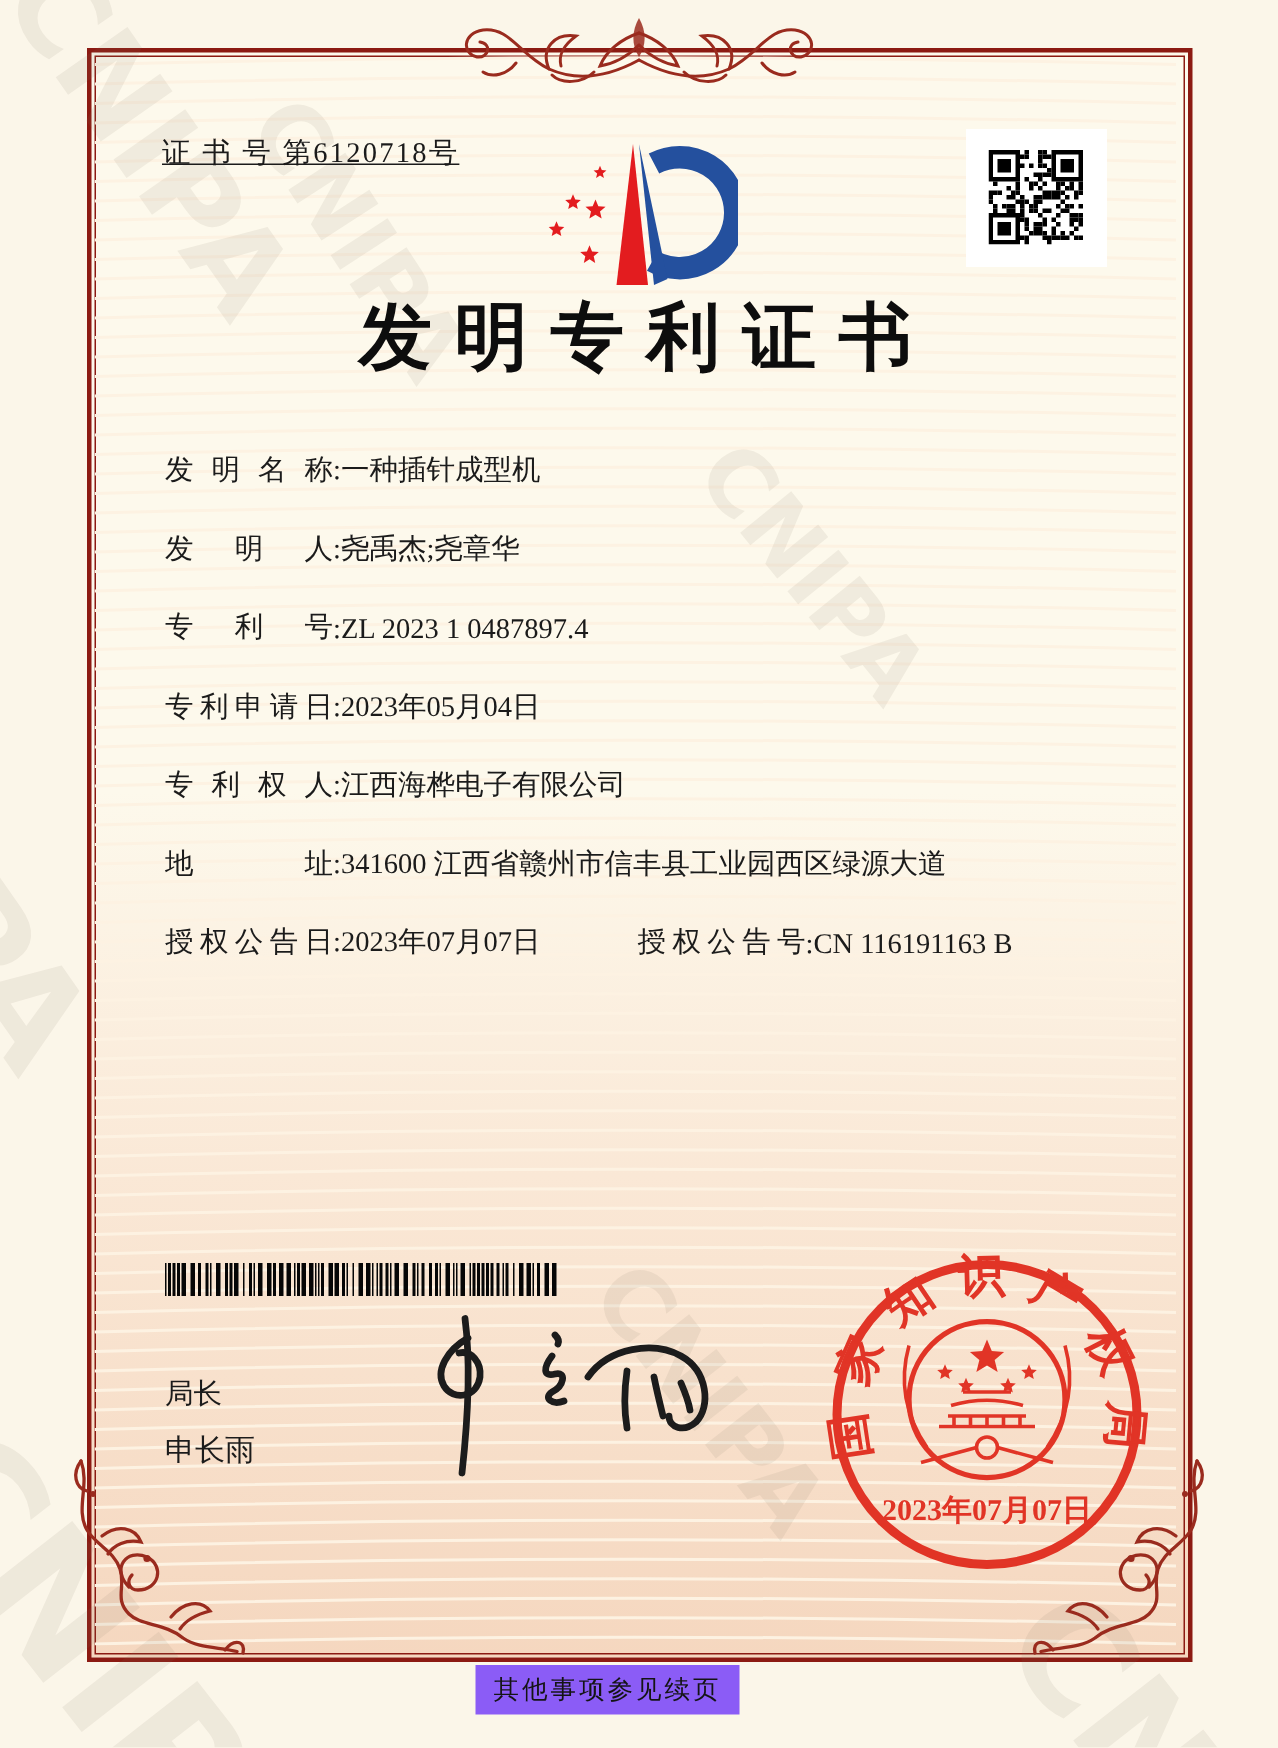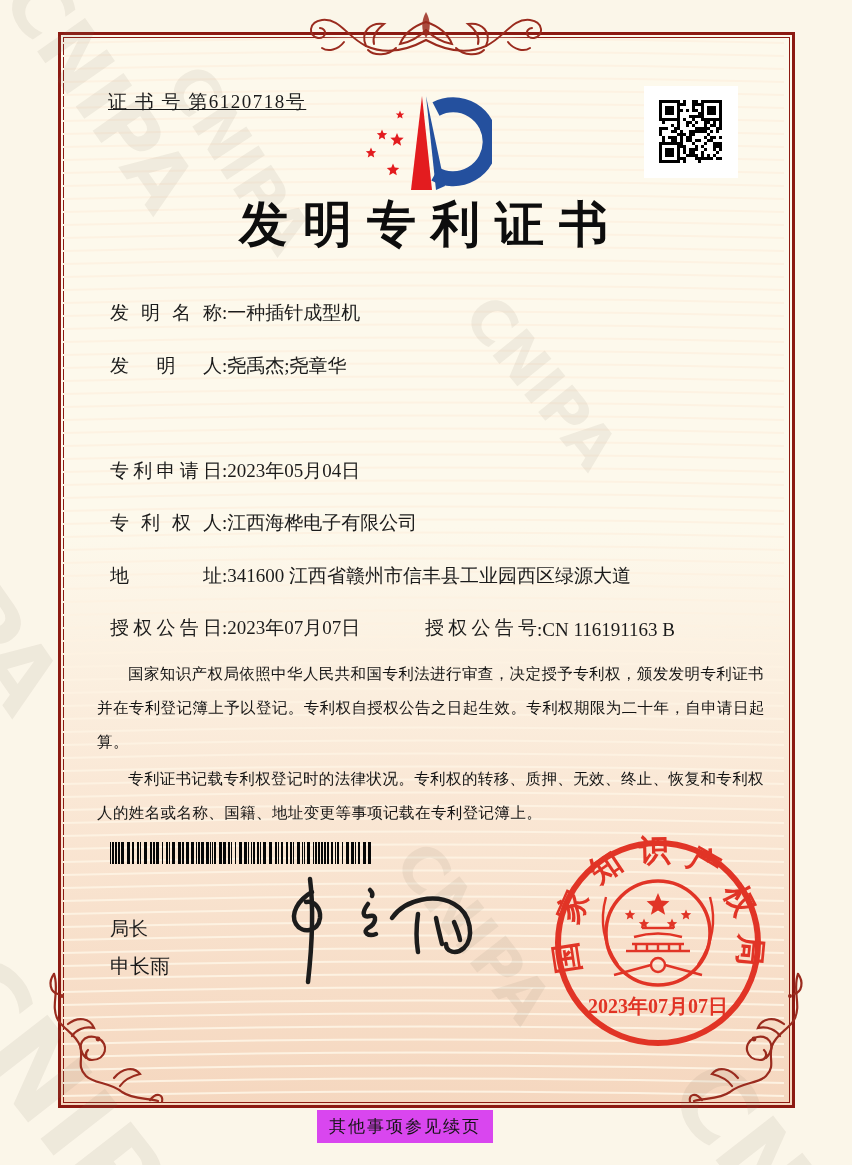--- a/index.html
+++ b/index.html
@@ -41,21 +41,21 @@
   .director-title{position:absolute;left:110px;top:916px;font-size:19px;z-index:5;
                   font-family:"Liberation Sans","DejaVu Sans",sans-serif;}
   .director-name{position:absolute;left:110px;top:953px;font-size:20px;z-index:5;
                  font-family:Liberation Serif, serif;}
   .signature{position:absolute;left:250px;top:874px;z-index:5;}
 
   .seal{position:absolute;left:548px;top:833px;z-index:6;opacity:0.94;}
   .seal text{font-family:"Liberation Serif","DejaVu Serif",serif;font-weight:bold;}
 
   .page-info{position:absolute;left:58px;top:1071px;width:731px;text-align:center;font-size:20px;z-index:5;margin-top:40px;}
-  .cont-box{position:absolute;left:317px;top:1110px;width:176px;height:33px;background:#d946ef;z-index:5;
+  .cont-box{position:absolute;left:317px;top:1110px;width:176px;height:33px;background:#8b5cf6;z-index:5;
             text-align:center;line-height:33px;font-size:17px;letter-spacing:2px;color:#141414;}
 </style>
 </head>
 <body>
 
 <div class="page">
 
   <span class="wm" style="left:60px;top:-45px;font-size:80px;transform:rotate(55deg);">CNIPA</span>
   <span class="wm" style="left:213px;top:52px;font-size:62px;transform:rotate(57deg);">CNIPA</span>
   <span class="wm" style="left:505px;top:282px;font-size:60px;transform:rotate(51deg);">CNIPA</span>
@@ -350,40 +350,39 @@
   </div>
 
   <div class="title">发明专利证书</div>
 
   <div class="frow" style="top:300px;">
     <span class="flabel">发明名称</span><span class="fcolon">:</span><span class="fvalue">一种插针成型机</span>
   </div>
   <div class="frow" style="top:353px;">
     <span class="flabel">发明人</span><span class="fcolon">:</span><span class="fvalue">尧禹杰;尧章华</span>
   </div>
+  <div class="frow" style="top:405px;">
+    <span class="flabel">专利号</span><span class="fcolon">:</span><span class="fvalue">ZL 2023 1 0487897.4</span>
+  </div>
   <div class="frow" style="top:458px;">
     <span class="flabel">专利申请日</span><span class="fcolon">:</span><span class="fvalue">2023年05月04日</span>
   </div>
   <div class="frow" style="top:510px;">
     <span class="flabel">专利权人</span><span class="fcolon">:</span><span class="fvalue">江西海桦电子有限公司</span>
   </div>
   <div class="frow" style="top:563px;">
     <span class="flabel">地址</span><span class="fcolon">:</span><span class="fvalue">341600 江西省赣州市信丰县工业园西区绿源大道</span>
   </div>
   <div class="frow" style="top:615px;width:660px;">
     <span class="flabel">授权公告日</span><span class="fcolon">:</span><span class="fvalue">2023年07月07日</span>
     <span class="fgroup2">
       <span class="flabel">授权公告号</span><span class="fcolon">:</span><span class="fvalue">CN 116191163 B</span>
     </span>
   </div>
 
-  <div class="body-text">
-    <p>国家知识产权局依照中华人民共和国专利法进行审查，决定授予专利权，颁发发明专利证书并在专利登记簿上予以登记。专利权自授权公告之日起生效。专利权期限为二十年，自申请日起算。</p>
-    <p>专利证书记载专利权登记时的法律状况。专利权的转移、质押、无效、终止、恢复和专利权人的姓名或名称、国籍、地址变更等事项记载在专利登记簿上。</p>
-  </div>
 
   <svg class="barcode" width="266" height="22" id="barcode-svg">
       <rect x="0" y="0" width="1" height="22" fill="#060606"></rect>
       <rect x="2" y="0" width="2" height="22" fill="#060606"></rect>
       <rect x="5" y="0" width="2" height="22" fill="#060606"></rect>
       <rect x="8" y="0" width="2" height="22" fill="#060606"></rect>
       <rect x="11" y="0" width="3" height="22" fill="#060606"></rect>
       <rect x="17" y="0" width="3" height="22" fill="#060606"></rect>
       <rect x="22" y="0" width="2" height="22" fill="#060606"></rect>
       <rect x="27" y="0" width="2" height="22" fill="#060606"></rect>

